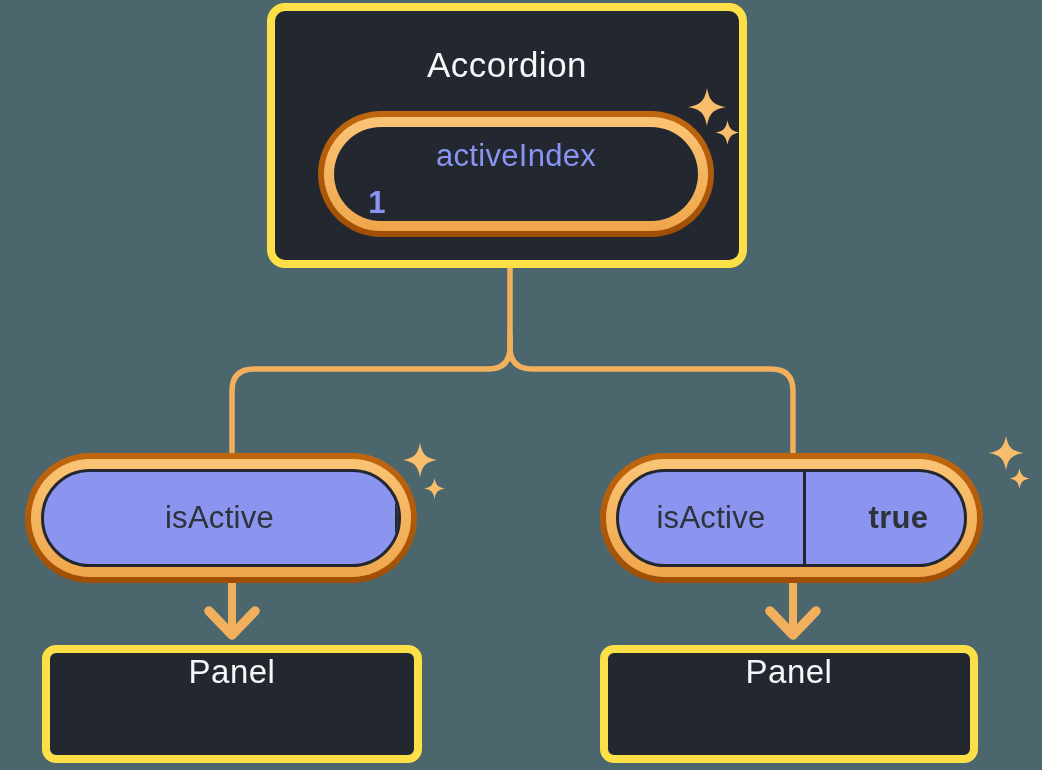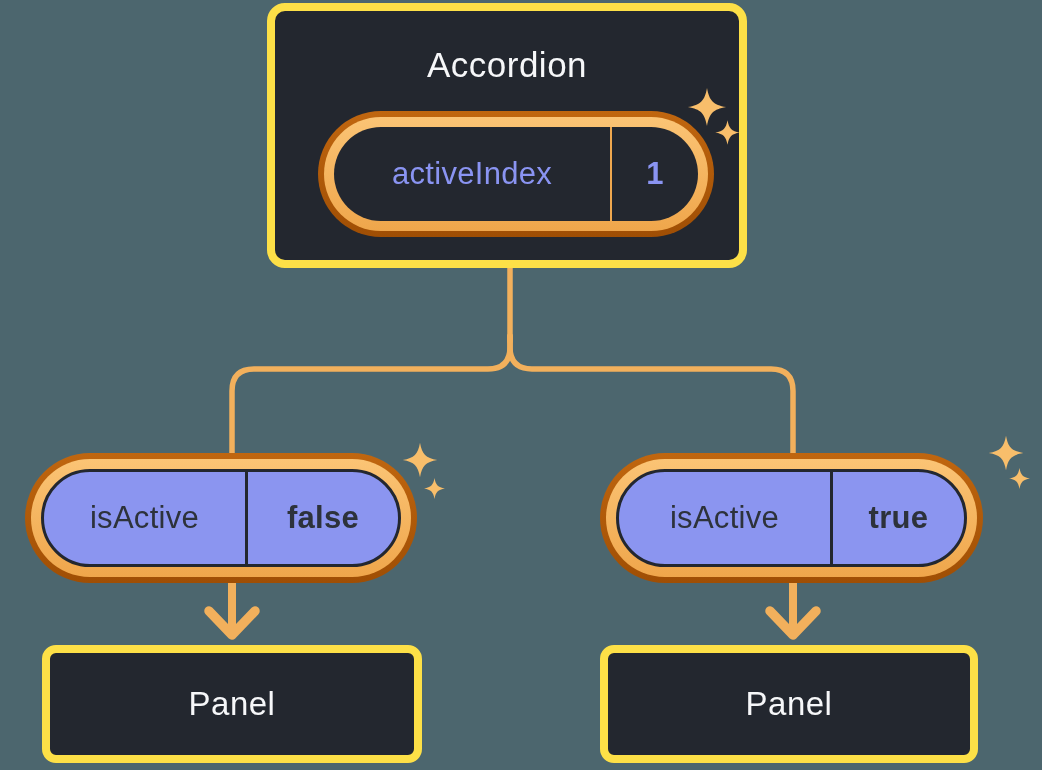--- a/index.html
+++ b/index.html
@@ -39,21 +39,21 @@
     width: 100%;
     text-align: center;
     color: #F6F7F9;
     font-size: 35px;
     font-weight: 500;
     letter-spacing: 0.5px;
   }
   .panel-box {
     border-radius: 14px;
     display: flex;
-    align-items: center;
+    align-items: flex-start;
     justify-content: center;
   }
   .panel-left  { left: 42px;  top: 645px; width: 380px; height: 118px; }
   .panel-right { left: 600px; top: 645px; width: 378px; height: 118px; }
   .panel-label {
     color: #F6F7F9;
     font-size: 33px;
     font-weight: 500;
     letter-spacing: 0.5px;
   }
@@ -74,21 +74,21 @@
     padding: 10px;
   }
   .pill-inner {
     width: 100%; height: 100%;
     box-sizing: border-box;
     border-radius: 999px;
     display: flex;
     align-items: stretch;
     overflow: hidden;
   }
-  .pill-inner.dark   { background: #23272F; }
+  .pill-inner.dark   { background: #23272F; flex-direction: column; }
   .pill-inner.purple { background: #8B95F0; border: 3px solid #23272F; text-align: center; }
   .seg {
     display: flex;
     align-items: center;
     justify-content: center;
     font-size: 31px;
     letter-spacing: 0.3px;
   }
   .seg.grow { flex: 1 1 auto; }
   .purple-text { color: #8A94F2; }
@@ -103,21 +103,21 @@
   .state-pill .seg-value { width: 86px; }
   .prop-pill-left {
     left: 25px; top: 453px;
     width: 392px; height: 130px;
   }
   .prop-pill-left .seg-value { width: 150px; }
   .prop-pill-right {
     left: 600px; top: 453px;
     width: 383px; height: 130px;
   }
-  .prop-pill-right .seg-value { width: 131px; }
+  .prop-pill-right .seg-value { width: 131px; padding-left: 27px; }
   
   .sparkle {
     position: absolute;
     z-index: 4;
   }
 </style>
 </head>
 <body>
 
 <div class="stage">
@@ -154,21 +154,20 @@
   </svg>
   <svg class="sparkle" style="left:714px; top:119px;" width="27" height="27" viewBox="-22 -22 44 44">
     <path fill="#F8BE6B" d="M0,-20 C2.4,-6.6 6.6,-2.4 20,0 C6.6,2.4 2.4,6.6 0,20 C-2.4,6.6 -6.6,2.4 -20,0 C-6.6,-2.4 -2.4,-6.6 0,-20 Z"></path>
   </svg>
 
   <div class="pill prop-pill-left">
     <div class="pill-sandy">
       <div class="pill-inner purple">
         <div class="seg grow dark-text">isActive</div>
         <div class="divider-dark"></div>
-        <div class="seg seg-value dark-text bold">false</div>
       </div>
     </div>
   </div>
 
   <svg class="sparkle" style="left:401px; top:441px;" width="38" height="38" viewBox="-22 -22 44 44">
     <path fill="#F8BE6B" d="M0,-20 C2.4,-6.6 6.6,-2.4 20,0 C6.6,2.4 2.4,6.6 0,20 C-2.4,6.6 -6.6,2.4 -20,0 C-6.6,-2.4 -2.4,-6.6 0,-20 Z"></path>
   </svg>
   <svg class="sparkle" style="left:423px; top:477px;" width="23" height="23" viewBox="-22 -22 44 44">
     <path fill="#F8BE6B" d="M0,-20 C2.4,-6.6 6.6,-2.4 20,0 C6.6,2.4 2.4,6.6 0,20 C-2.4,6.6 -6.6,2.4 -20,0 C-6.6,-2.4 -2.4,-6.6 0,-20 Z"></path>
   </svg>

